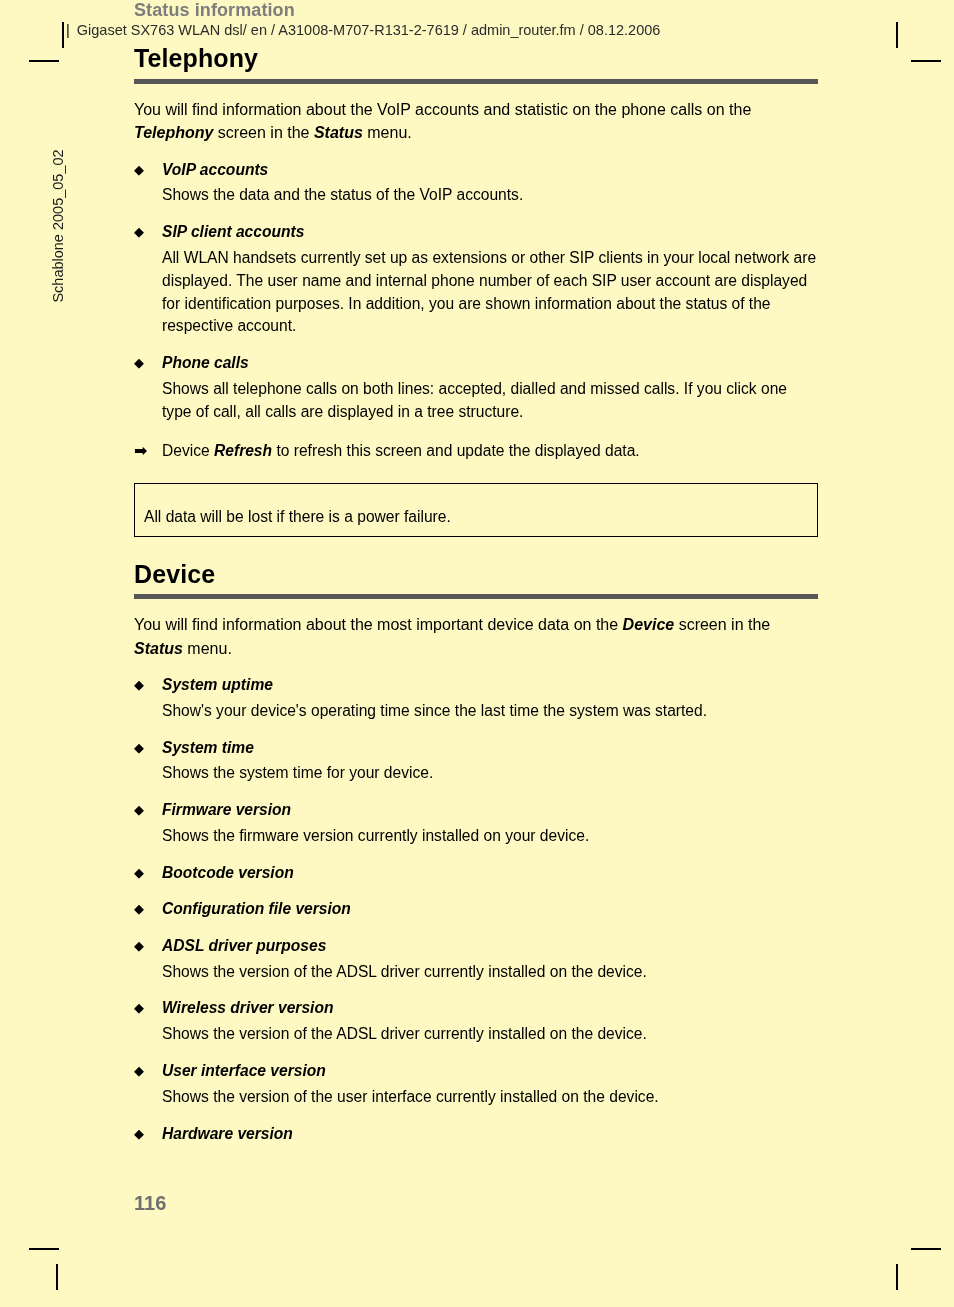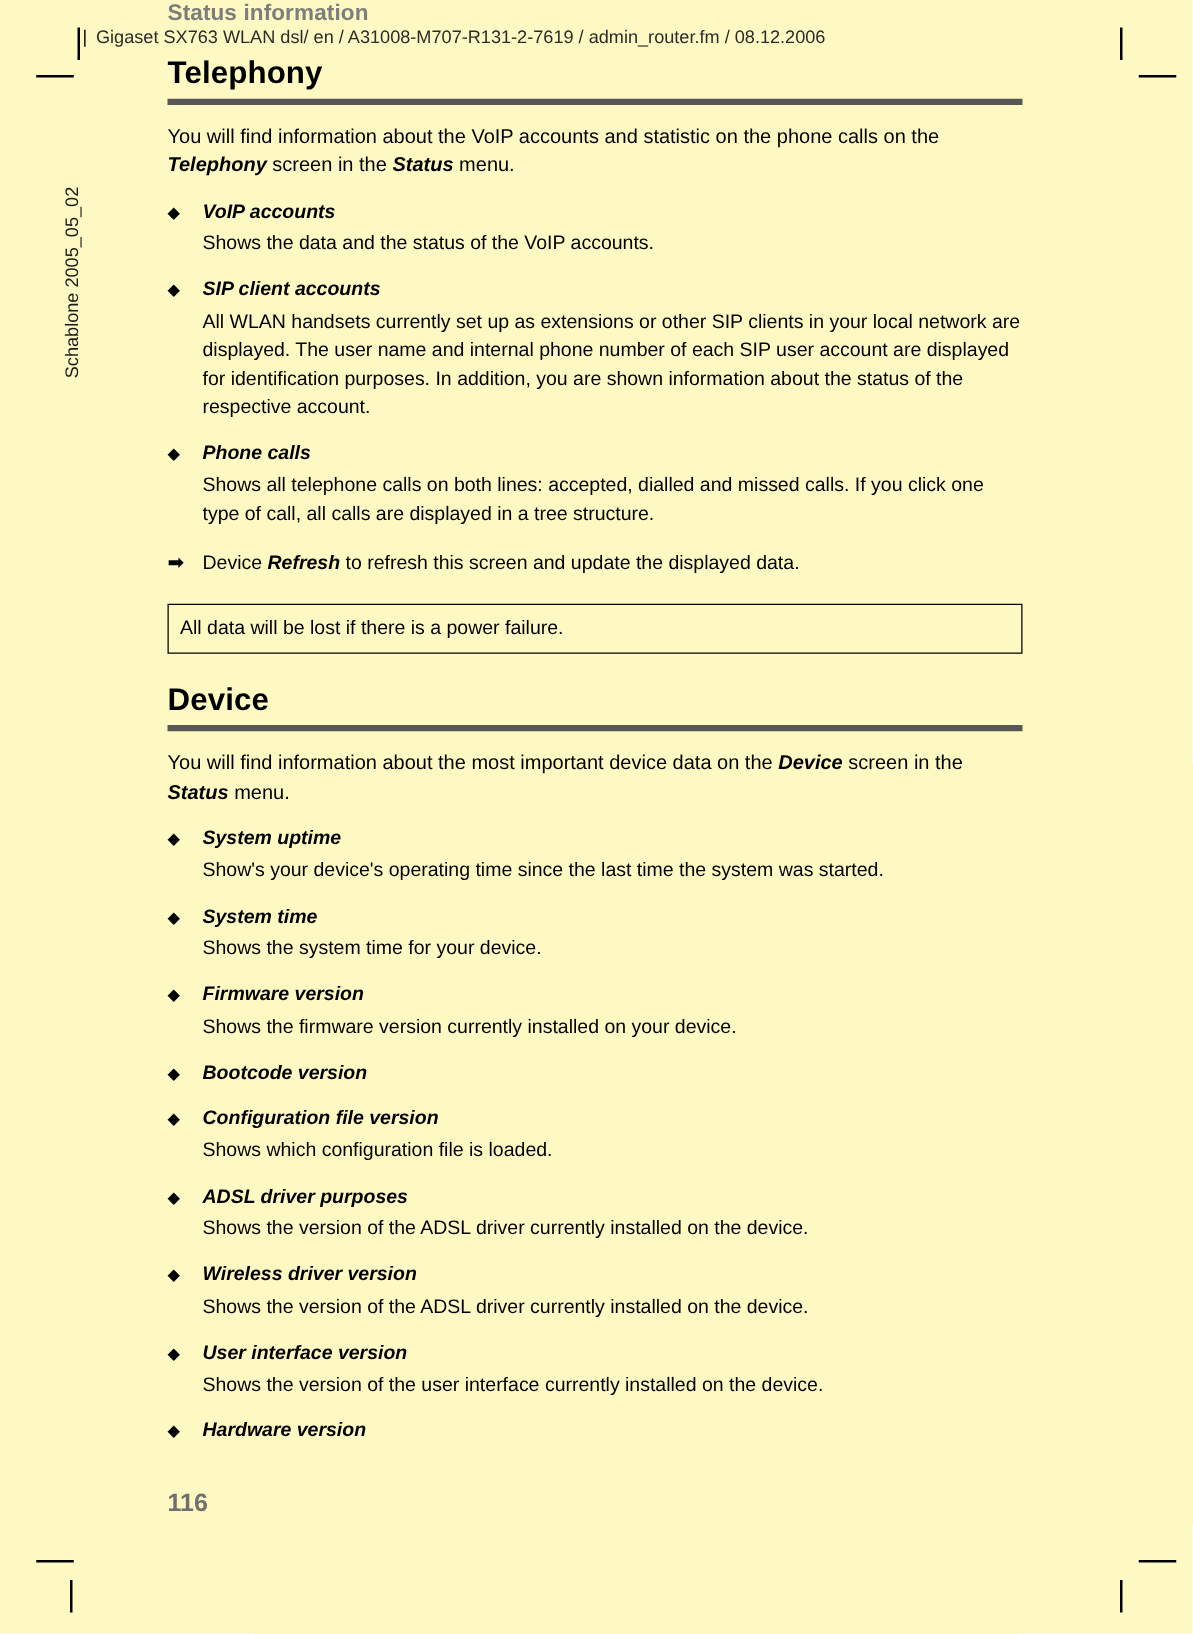--- a/index.html
+++ b/index.html
@@ -148,21 +148,21 @@
     padding: 7px 9px 8px 9px;
   }
   .note-title {
     font-size: 15.6px;
     font-weight: bold;
     line-height: 1.4;
   }
   .note-text {
     font-size: 15.6px;
     line-height: 1.4;
-    margin-top: 1px;
+    margin-top: 15px;
   }
 
   .section-2 { margin-top: 28px; }
 
   
   .page-no {
     position: absolute;
     left: 134px;
     top: 1192px;
     font-size: 20px;
@@ -249,21 +249,20 @@
       </div>
         <div class="bullet-desc">Shows the firmware version currently installed on your device.</div>
         <div class="bullet-row">
         <div class="bullet-mark">◆</div>
         <div class="bullet-term">Bootcode version</div>
       </div>
         <div class="bullet-row">
         <div class="bullet-mark">◆</div>
         <div class="bullet-term">Configuration file version</div>
       </div>
-        <div class="bullet-desc">Shows which configuration file is loaded.</div>
         <div class="bullet-row">
         <div class="bullet-mark">◆</div>
         <div class="bullet-term">ADSL driver purposes</div>
       </div>
         <div class="bullet-desc">Shows the version of the ADSL driver currently installed on the device.</div>
         <div class="bullet-row">
         <div class="bullet-mark">◆</div>
         <div class="bullet-term">Wireless driver version</div>
       </div>
         <div class="bullet-desc">Shows the version of the ADSL driver currently installed on the device.</div>

